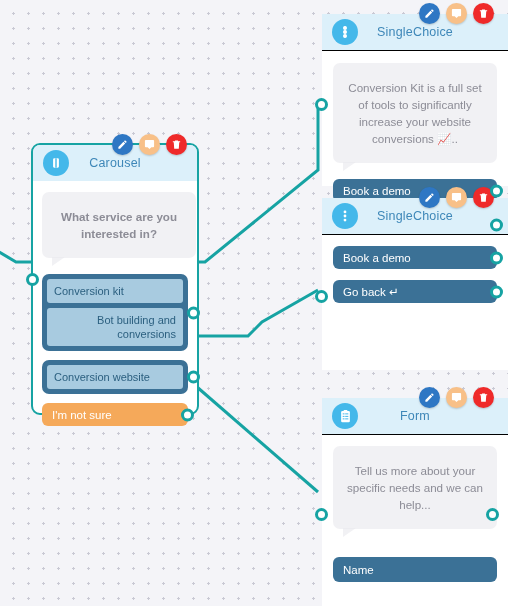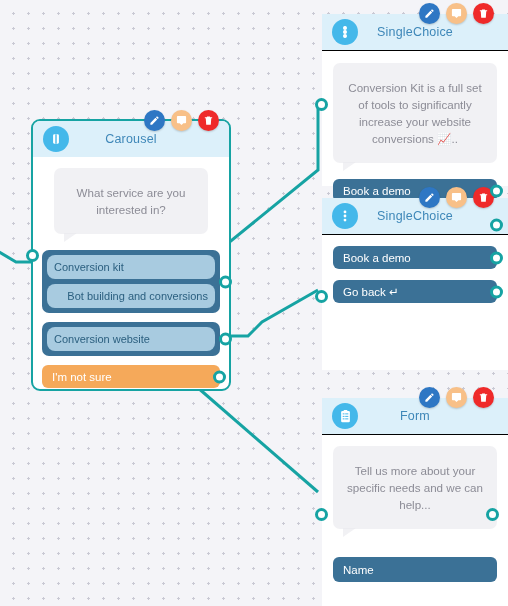--- a/index.html
+++ b/index.html
@@ -137,42 +137,42 @@
     height: 13px;
     border-radius: 50%;
     background: #ffffff;
     border: 3px solid #16a3a3;
     box-sizing: border-box;
     z-index: 7;
   }
   .port.on-btn { right: -6px; top: 50%; transform: translateY(-50%); }
 
   
-  #carousel { left: 31px; top: 119px; width: 200px; height: 272px; }
+  #carousel { left: 31px; top: 143px; width: 168px; height: 272px; }
   #carousel .node-header { border-radius: 7px 7px 0 0; }
   .car-body { padding: 0 9px 10px 9px; }
   .car-card {
     background: #3b7196;
     border-radius: 7px;
     padding: 5px;
     margin-top: 9px;
     position: relative;
   }
   .car-row {
     background: #a8cbe0;
     color: #2b5f7f;
     font-size: 11px;
     line-height: 14px;
-    border-radius: 8px;
+    border-radius: 3px;
     padding: 5px 7px;
     box-sizing: border-box;
   }
   .car-row + .car-row { margin-top: 5px; text-align: right; }
   .car-card > .port { right: -12px; top: 50%; transform: translateY(-50%); }
-  #carousel .bubble { width: 154px; }
+  #carousel .bubble { width: 154px; font-weight: bold; }
   .notsure-wrap { position: relative; margin-top: 9px; }
 
   
   .rnode { left: 322px; width: 186px; }
   .rnode .node-header { border-bottom: 1px solid #000000; }
   .rbody { padding: 0 11px 11px 11px; }
   .rnode .bubble { width: 100%; }
   .rbody .btn { margin-top: 11px; }
   #single1 { top: 14px;  height: 172px; }
   #single2 { top: 198px; height: 172px; }

